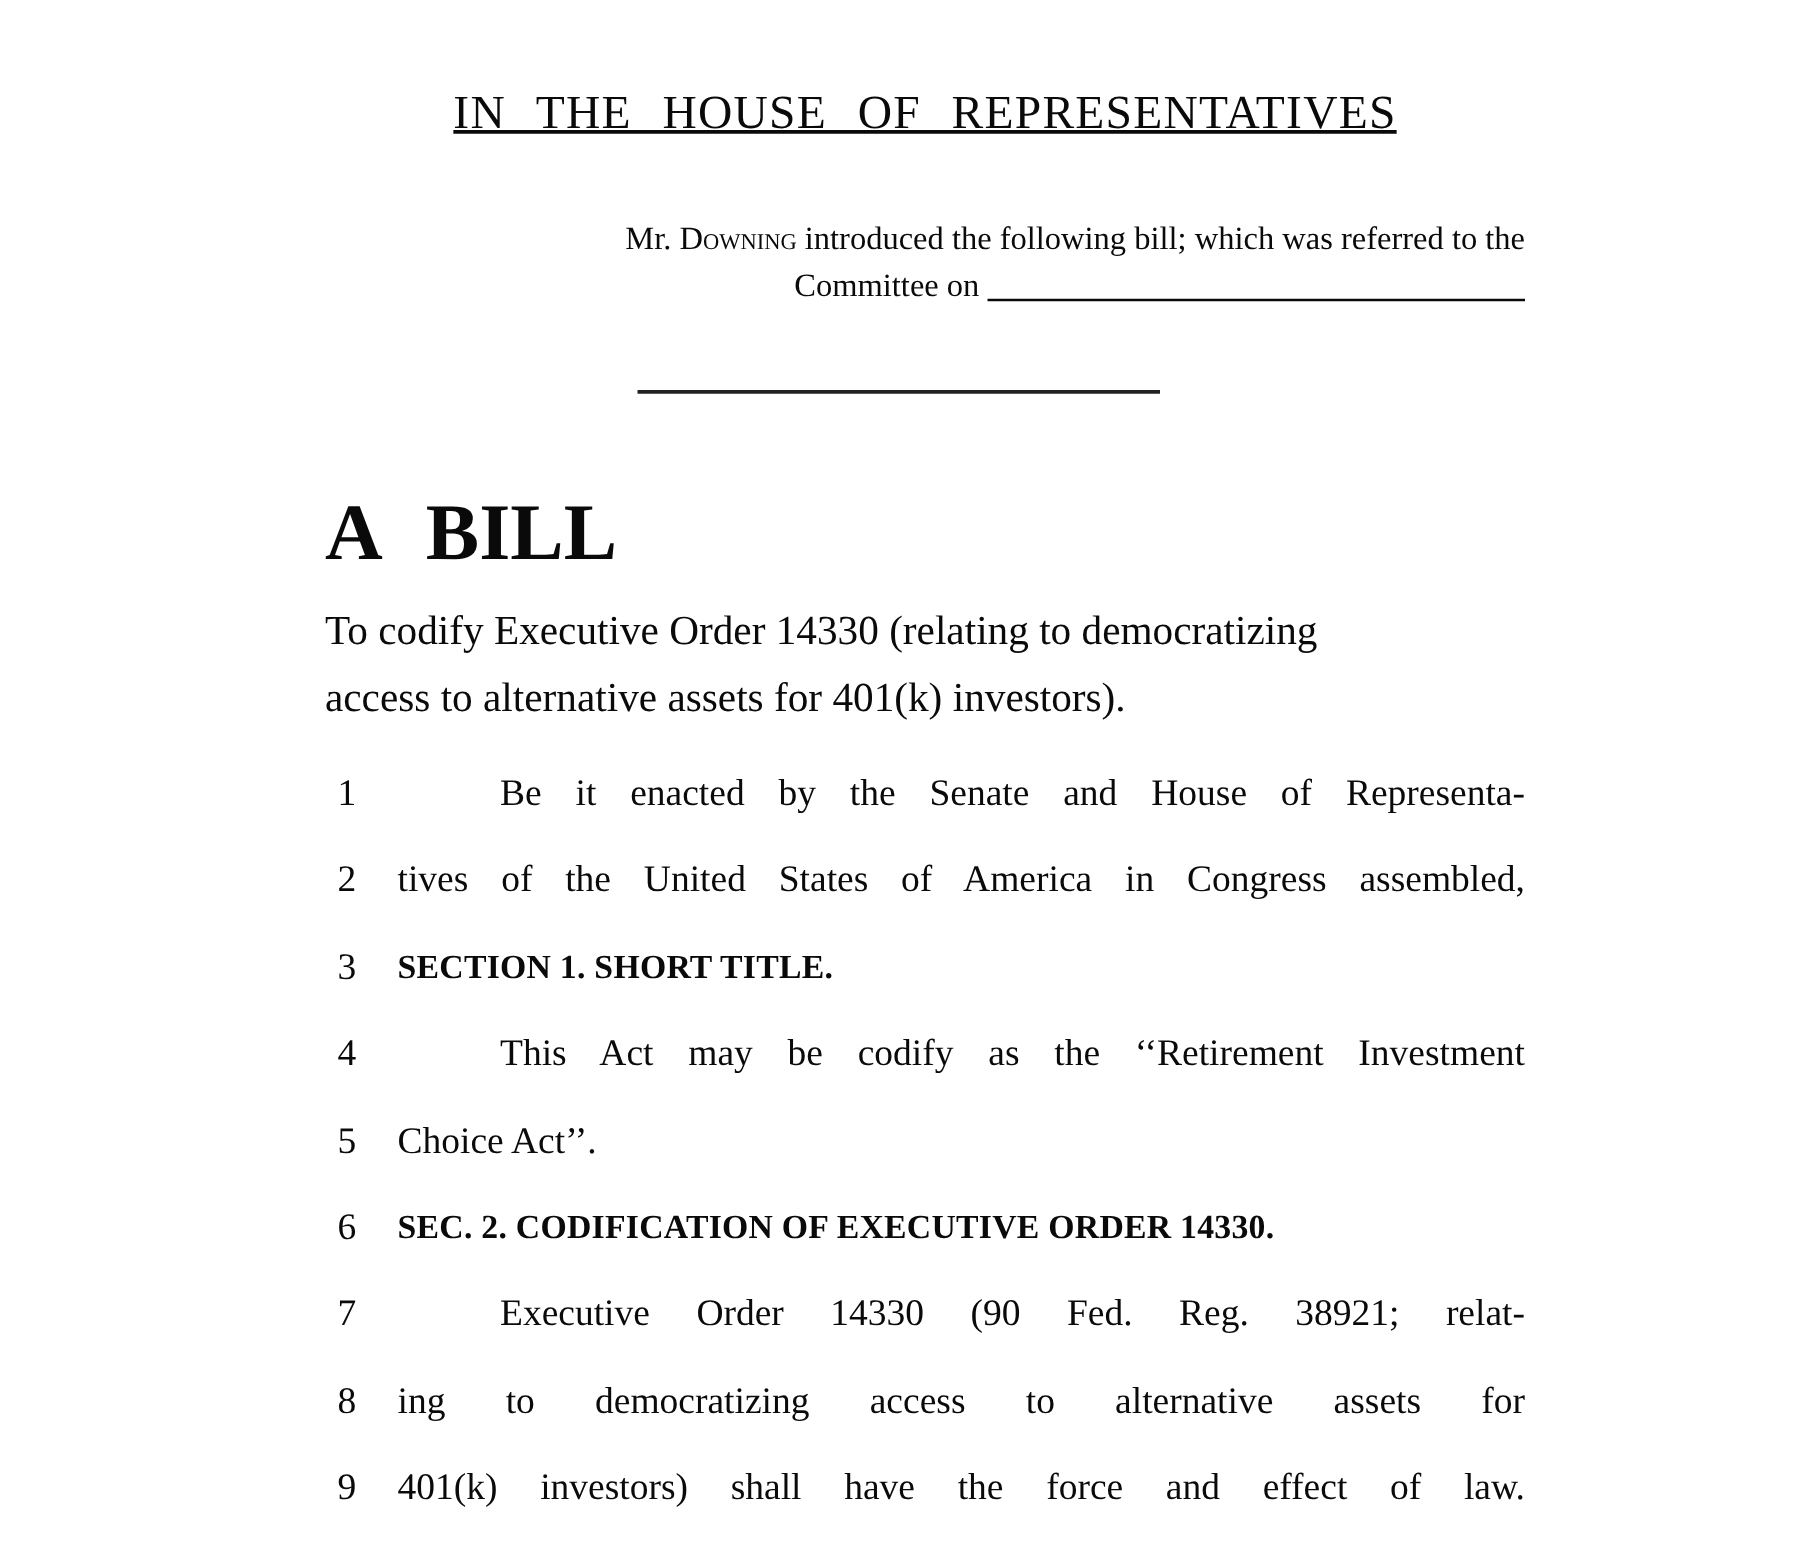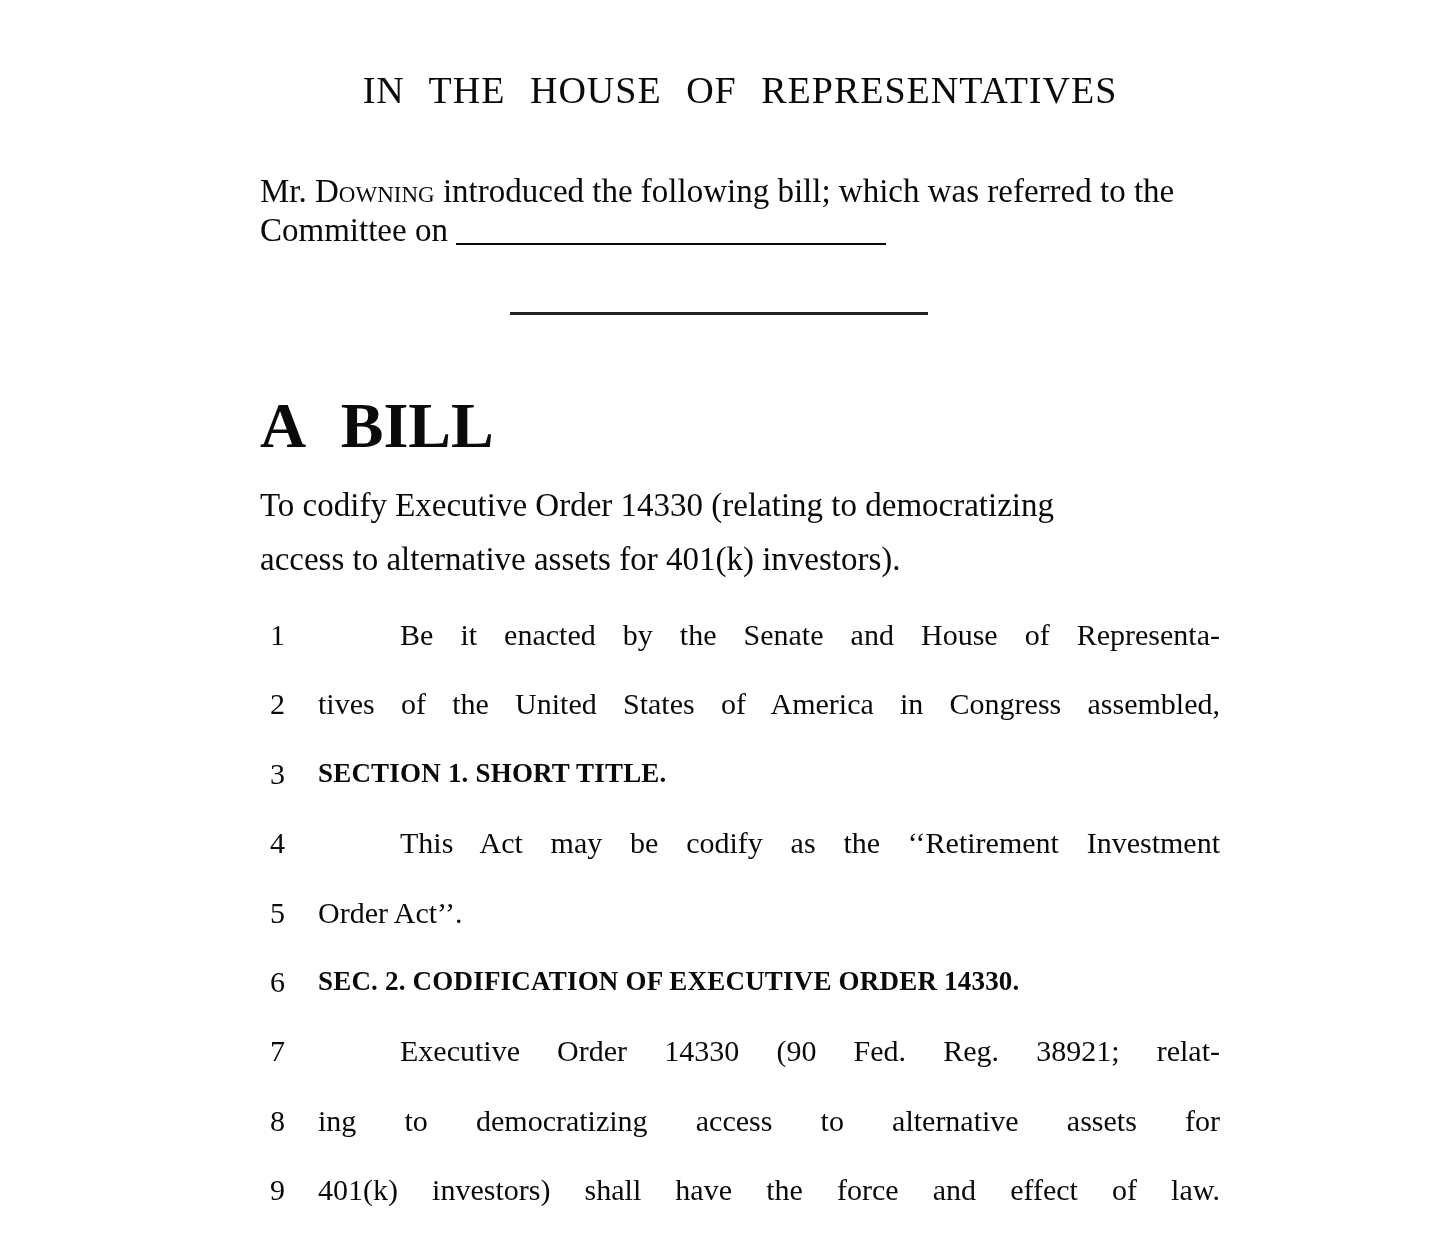--- a/index.html
+++ b/index.html
@@ -24,29 +24,30 @@
   .chamber-heading {
     position: absolute;
     top: 70px;
     left: 260px;
     width: 960px;
     text-align: center;
     font-size: 38px;
     line-height: 40px;
     letter-spacing: 1px;
     word-spacing: 14px;
+    text-decoration: underline;
   }
   
   .referral {
     position: absolute;
     top: 172px;
     left: 260px;
     width: 960px;
-    text-align: left;
-    font-size: 33px;
+    text-align: right;
+    font-size: 26px;
     line-height: 38px;
   }
   .sc { font-variant: small-caps; }
   .blank-line {
     display: inline-block;
     width: 430px;
     height: 1em;
     border-bottom: 2px solid #0a0a0a;
     vertical-align: -4px;
   }
@@ -156,21 +157,21 @@
       <span class="line-text hd">SECTION 1. SHORT TITLE.</span>
     </div>
 
     <div class="bill-line">
       <span class="line-no">4</span>
       <span class="line-text jt ind">This Act may be codify as the ‘‘Retirement Investment</span>
     </div>
 
     <div class="bill-line">
       <span class="line-no">5</span>
-      <span class="line-text">Order Act’’.</span>
+      <span class="line-text">Choice Act’’.</span>
     </div>
 
     <div class="bill-line">
       <span class="line-no">6</span>
       <span class="line-text hd">SEC. 2. CODIFICATION OF EXECUTIVE ORDER 14330.</span>
     </div>
 
     <div class="bill-line">
       <span class="line-no">7</span>
       <span class="line-text jt ind">Executive Order 14330 (90 Fed. Reg. 38921; relat-</span>

